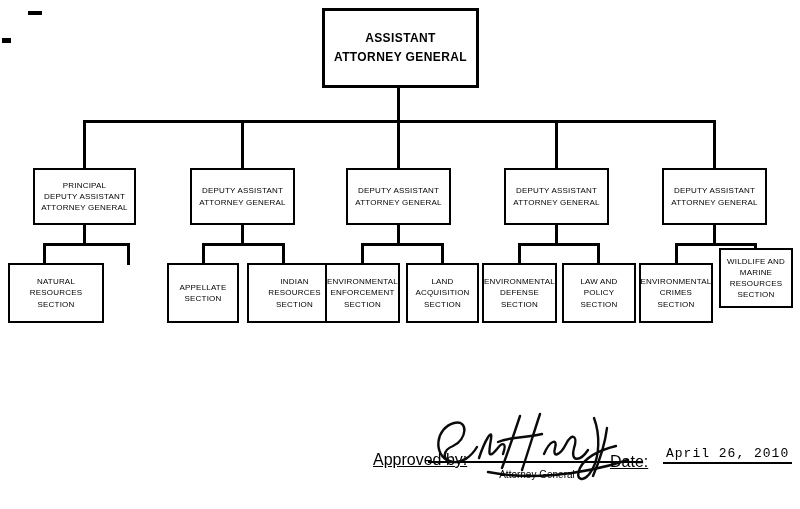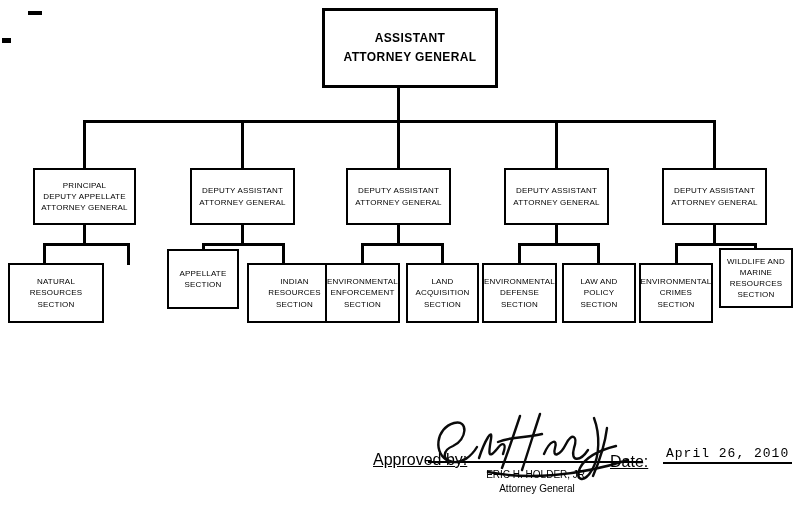--- a/index.html
+++ b/index.html
@@ -89,28 +89,28 @@
   <div class="line" style="left:555px;top:223px;width:3px;height:22px"></div>
   <div class="line" style="left:518px;top:243px;width:82px;height:3px"></div>
   <div class="line" style="left:518px;top:243px;width:3px;height:22px"></div>
   <div class="line" style="left:597px;top:243px;width:3px;height:22px"></div>
 
   <div class="line" style="left:713px;top:223px;width:3px;height:22px"></div>
   <div class="line" style="left:675px;top:243px;width:82px;height:3px"></div>
   <div class="line" style="left:675px;top:243px;width:3px;height:22px"></div>
   <div class="line" style="left:754px;top:243px;width:3px;height:22px"></div>
 
-  <div class="box top-box" style="left:322px;top:8px;width:176px;height:80px">
+  <div class="box top-box" style="left:322px;top:8px;width:157px;height:80px">
     <span class="box-label">ASSISTANT
 ATTORNEY GENERAL</span>
   </div>
 
   <div class="box" style="left:33px;top:168px;width:103px;height:57px">
     <span class="box-label">PRINCIPAL
-DEPUTY APPELLATE
+DEPUTY ASSISTANT
 ATTORNEY GENERAL</span>
   </div>
   <div class="box" style="left:190px;top:168px;width:105px;height:57px">
     <span class="box-label">DEPUTY ASSISTANT
 ATTORNEY GENERAL</span>
   </div>
   <div class="box" style="left:346px;top:168px;width:105px;height:57px">
     <span class="box-label">DEPUTY ASSISTANT
 ATTORNEY GENERAL</span>
   </div>
@@ -121,21 +121,21 @@
   <div class="box" style="left:662px;top:168px;width:105px;height:57px">
     <span class="box-label">DEPUTY ASSISTANT
 ATTORNEY GENERAL</span>
   </div>
 
   <div class="box" style="left:8px;top:263px;width:96px;height:60px">
     <span class="box-label">NATURAL
 RESOURCES
 SECTION</span>
   </div>
-  <div class="box" style="left:167px;top:249px;width:72px;height:60px">
+  <div class="box" style="left:167px;top:263px;width:72px;height:60px">
     <span class="box-label">APPELLATE
 SECTION</span>
   </div>
   <div class="box" style="left:247px;top:263px;width:95px;height:60px">
     <span class="box-label">INDIAN
 RESOURCES
 SECTION</span>
   </div>
   <div class="box" style="left:325px;top:263px;width:75px;height:60px">
     <span class="box-label">ENVIRONMENTAL
@@ -179,20 +179,19 @@
       <path d="M114,6 C108,24 102,44 96,62"></path>
       <path d="M72,34 C86,28 102,30 116,26"></path>
       <path d="M118,46 C124,32 132,30 129,40 C126,50 134,48 140,36 C146,24 152,28 148,40 C144,54 154,54 162,42"></path>
       <path d="M168,10 C174,26 174,48 166,62 C158,76 148,72 154,60 C160,48 174,42 190,38"></path>
       <path d="M181,20 C179,36 173,54 167,68"></path>
       <path d="M62,64 C102,72 152,68 202,52"></path>
     </g>
   </svg>
 
   <div class="signer-block" style="left:430px;top:468px;width:214px">
-    <div>ERIC H. HOLDER, JR.</div>
     <div>Attorney General</div>
   </div>
 
   <span class="footer-label" style="left:610px;top:453px">Date:</span>
   <span class="date-value" style="left:663px;top:446px">April 26, 2010</span>
 
 </div>
 
 </body></html>

